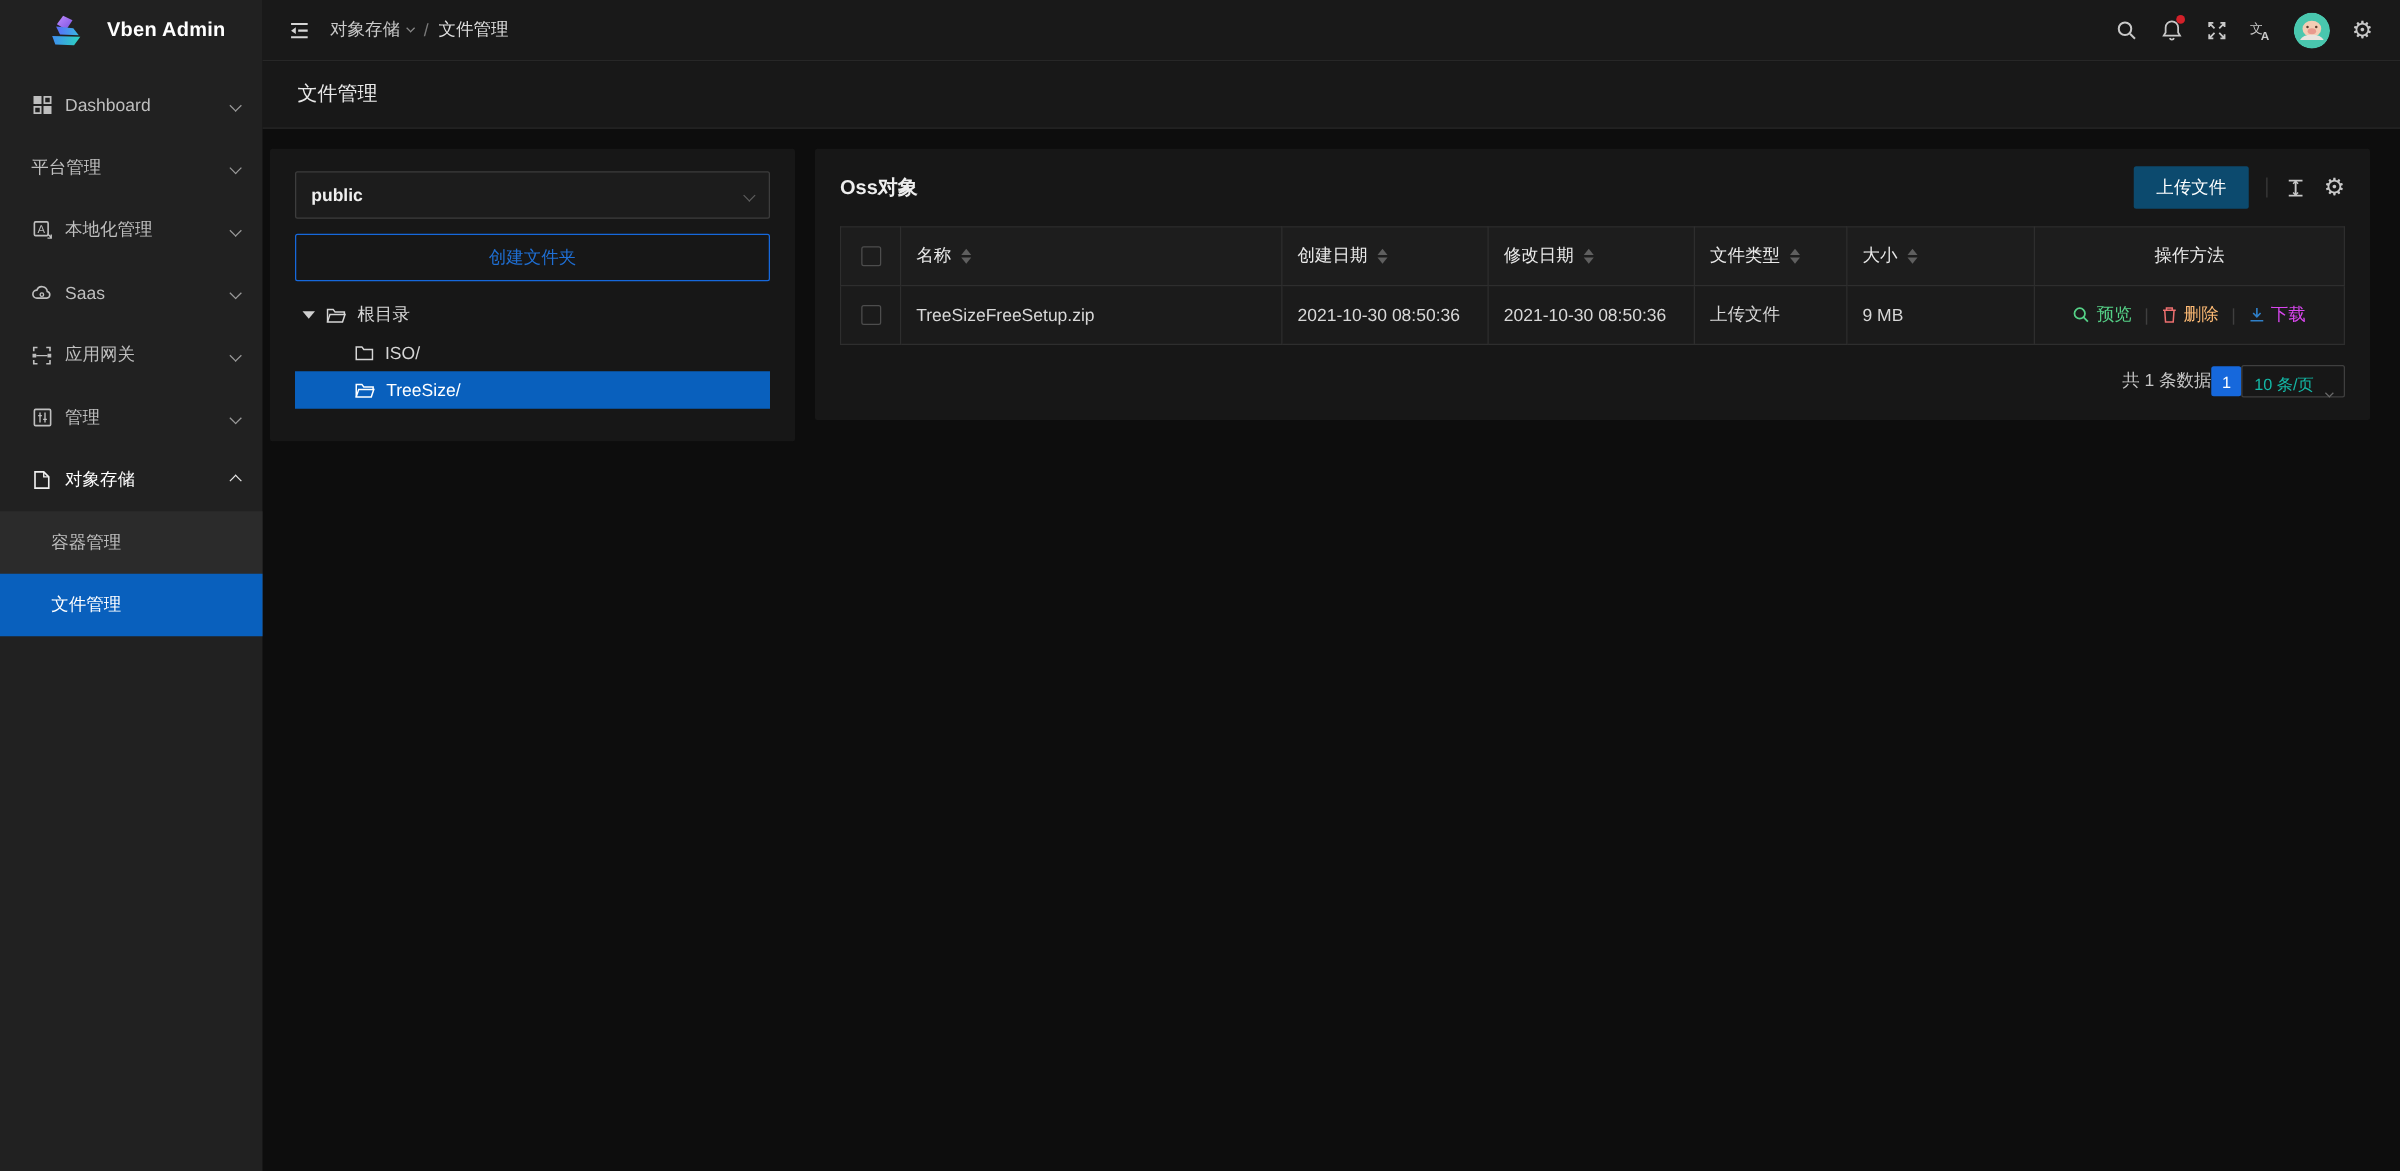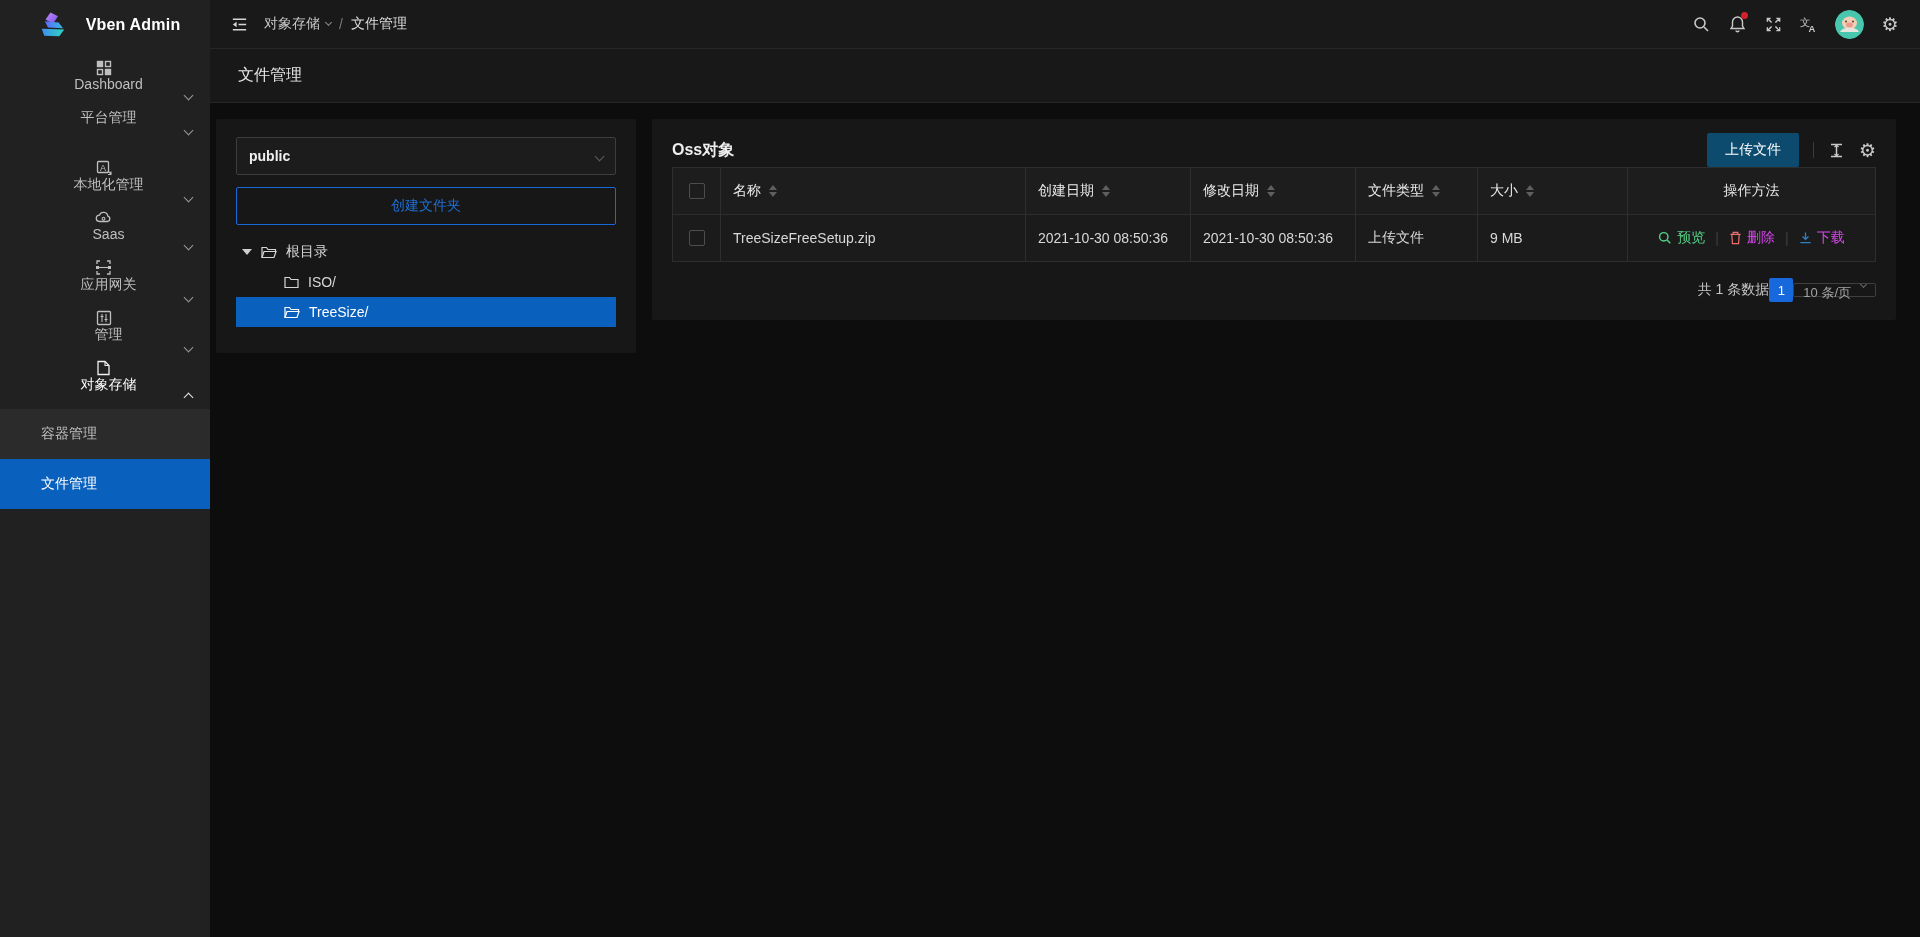--- a/index.html
+++ b/index.html
@@ -7,21 +7,21 @@
   body {
     background:#0d0d0d; color:#e3e3e3;
     font-family:"Liberation Sans", sans-serif; font-size:14px;
     overflow:hidden; position:relative;
   }
   
   .sidebar { position:absolute; left:0; top:0; width:210px; height:937px; background:#212121; z-index:5; }
   .logo-row { height:49px; display:flex; align-items:center; gap:18px; padding-left:8px; cursor:pointer;justify-content:center; }
   .logo-title { font-size:16px; font-weight:bold; color:#fff; letter-spacing:.2px; }
   .menu { padding-top:10px; }
-  .menu-item { height:50px; display:flex; align-items:center; padding:0 18px 0 25px; color:#bfbfbf; cursor:pointer;flex-direction:column; }
+  .menu-item { height:50px; display:flex; align-items:center; padding:0 18px 0 25px; color:#bfbfbf; cursor:pointer; }
   .menu-item .mi-icon { width:17px; height:17px; margin-right:10px; display:flex; align-items:center; justify-content:center; flex:none; }
   .menu-item.active-parent { color:#ffffff; }
   .menu-item .chev { margin-left:auto; }
   .chev { width:7px; height:7px; border-right:1.5px solid #9a9a9a; border-bottom:1.5px solid #9a9a9a; transform:rotate(45deg); display:inline-block; }
   .chev.up { transform:rotate(-135deg); border-color:#e8e8e8; }
   .submenu { background:#2b2b2b; }
   .submenu-item { height:50px; display:flex; align-items:center; padding-left:41px; color:#bfbfbf; cursor:pointer; }
   .submenu-item.selected { background:#0960bd; color:#ffffff; }
   
   .topbar { position:absolute; left:210px; top:0; right:0; height:49px; background:#191919;
@@ -60,42 +60,42 @@
   .caret-down { width:0; height:0; border-left:5px solid transparent; border-right:5px solid transparent; border-top:6px solid #cfcfcf; flex:none; }
   .tree-icon { display:flex; flex:none; }
   
   .panel-head { display:flex; align-items:center; }
   .panel-title { font-size:16px; font-weight:bold; color:#eeeeee; }
   .panel-tools { margin-left:auto; display:flex; align-items:center; gap:14px; }
   .primary-btn { height:34px; background:#0c4a6e; color:#fff; border:none; border-radius:2px; padding:0 18px;
                  font-size:14px; cursor:pointer; font-family:"Liberation Sans", sans-serif; }
   .v-divider { width:1px; height:16px; background:#3c3c3c; }
   .tool-icon { color:#c9c9c9; display:flex; align-items:center; cursor:pointer; }
-  table { width:100%; border-collapse:collapse; table-layout:fixed; }
+  table { width:100%; border-collapse:collapse; margin-top:14px; table-layout:fixed; }
   th, td { border:1px solid #2e2e2e; height:47px; padding:0 12px; font-size:14px; text-align:left; font-weight:normal; }
   thead th { background:#1d1d1d; color:#eaeaea; cursor:pointer; }
   thead th.no-sort { cursor:default; text-align:center; }
   tbody td { background:#1b1b1b; color:#d8d8d8; }
   .th-inner { display:flex; align-items:center; gap:8px; }
   .sorters { display:inline-flex; flex-direction:column; gap:2px; }
   .sort-up { width:0; height:0; border-left:4px solid transparent; border-right:4px solid transparent; border-bottom:5px solid #5f5f5f; }
   .sort-down { width:0; height:0; border-left:4px solid transparent; border-right:4px solid transparent; border-top:5px solid #5f5f5f; }
   .checkbox { width:16px; height:16px; border:1px solid #4d4d4d; border-radius:2px; background:transparent; cursor:pointer; }
   td.center, th.center { text-align:center; }
   .actions { display:flex; align-items:center; justify-content:center; gap:10px; }
   .action-link { display:flex; align-items:center; gap:5px; cursor:pointer; font-size:14px; }
   .action-link.preview { color:#55d187; }
-  .action-link.delete { color:#d946ef; }
+  .action-link.delete { color:#fdba74; }
   .action-link.download { color:#d946ef; }
   .action-sep { color:#3f3f3f; }
   .pagination { margin-top:16px; display:flex; justify-content:flex-end; align-items:center; gap:0; color:#c6c6c6; }
   .page-active { min-width:24px; height:24px; background:#1668dc; color:#fff; border-radius:2px;
                  display:flex; align-items:center; justify-content:center; font-size:13px; cursor:pointer; }
-  .page-size { height:14px; border:1px solid #3f3f3f; border-radius:2px; display:flex; align-items:flex-start;
-               gap:10px; padding:0 9px; color:#a3a3a3; cursor:pointer; font-size:13px; }
+  .page-size { height:26px; border:1px solid #3f3f3f; border-radius:2px; display:flex; align-items:flex-end;
+               gap:10px; padding:0 9px; color:#14b8a6; cursor:pointer; font-size:13px; }
   .page-size .chev { width:5px; height:5px; border-color:#6a6a6a; margin-top:-2px; }
   svg { display:block; }
 </style>
 </head>
 <body>
 
 <aside class="sidebar">
   <div class="logo-row">
     <span>
       <svg width="30" height="30" viewBox="0 0 48 48">

